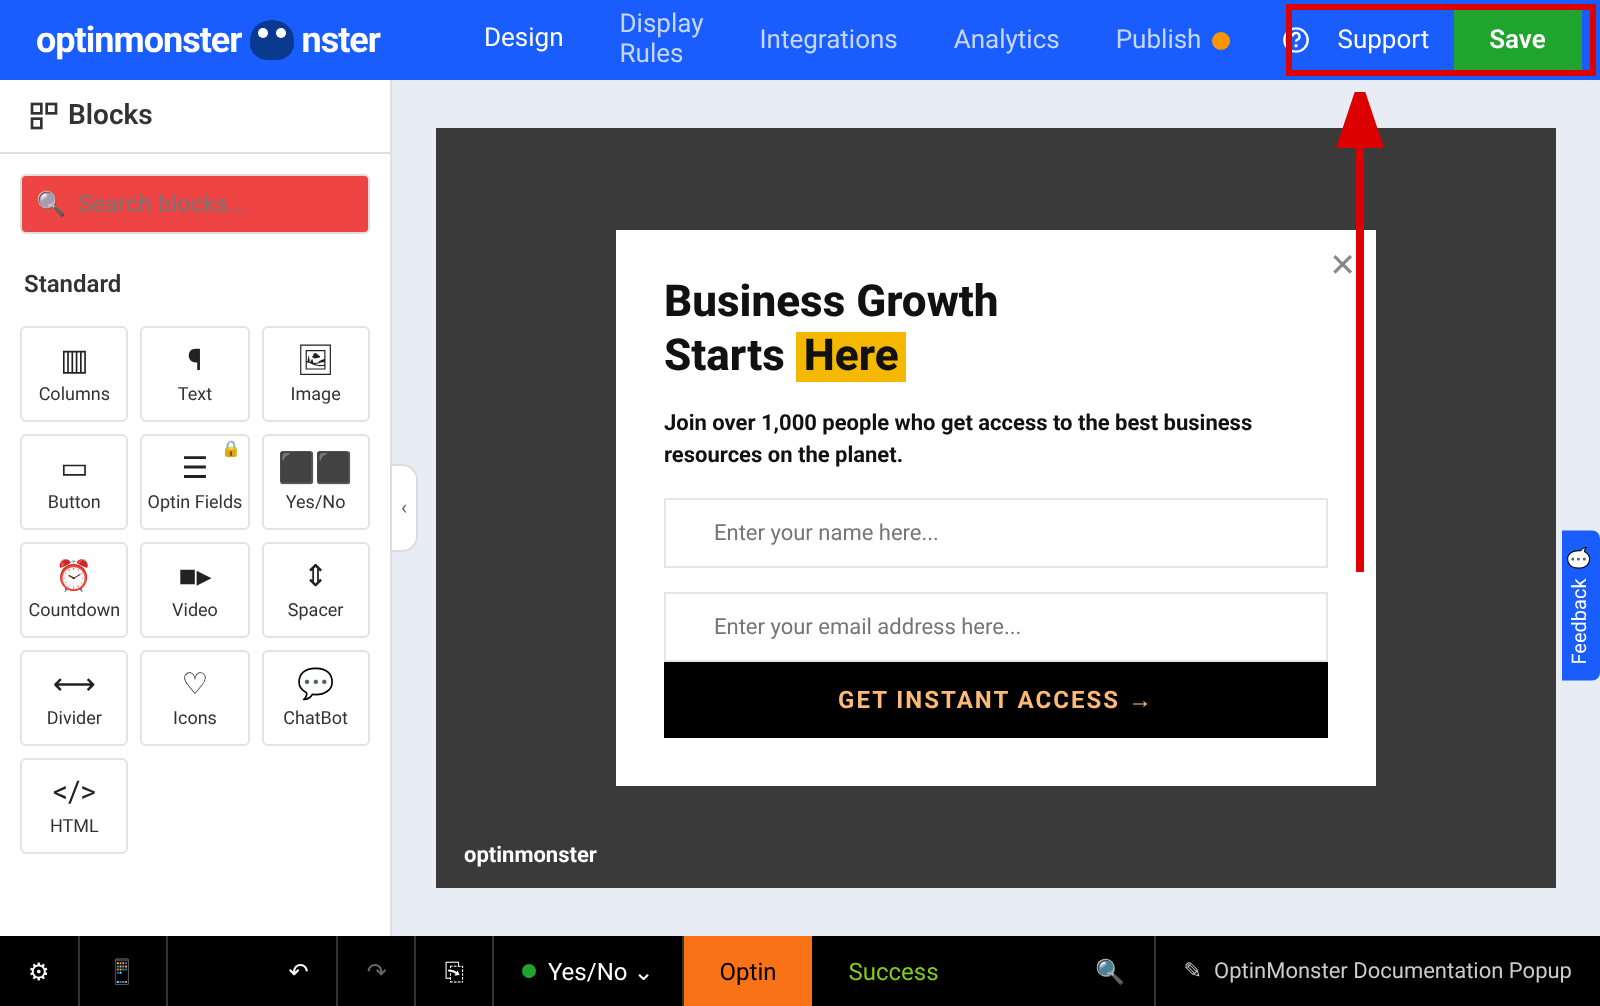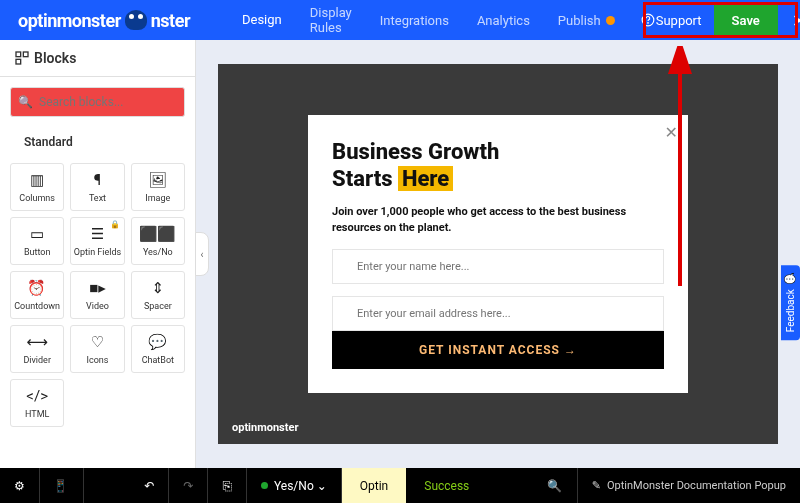--- a/index.html
+++ b/index.html
@@ -7,32 +7,32 @@
 .topbar{height:40px;background:#1a5dff;display:flex;align-items:center;padding:0 10px;position:relative}
 .logo{color:#fff;font-weight:700;font-size:18px;display:flex;align-items:center;gap:4px;padding:0 8px}
 .monster{display:inline-block;width:22px;height:20px;background:#0a3a8f;border-radius:50% 50% 40% 40%;position:relative}
 .monster::before,.monster::after{content:'';position:absolute;width:5px;height:5px;background:#fff;border-radius:50%;top:4px}
 .monster::before{left:4px}.monster::after{right:4px}
 .nav{display:flex;gap:0;margin-left:30px}
 .nav-item{color:rgba(255,255,255,.75);font-size:13px;padding:11px 14px;cursor:pointer;display:flex;align-items:center;gap:5px}
 .nav-item.active{color:#fff;border-bottom:2px solid #fff}
 .badge-dot{width:9px;height:9px;border-radius:50%;background:#ff9500;display:inline-block}
 .top-right{margin-left:auto;display:flex;align-items:center;gap:0}
-.support-btn{color:#fff;font-size:13px;padding:6px 12px;display:flex;align-items:center;gap:1px;cursor:pointer}
+.support-btn{color:#fff;font-size:13px;padding:6px 12px;display:flex;align-items:center;gap:14px;cursor:pointer}
 .save-btn{background:#1fa52e;color:#fff;font-size:13px;font-weight:600;padding:8px 18px;border:none;cursor:pointer}
 .close-x{color:#fff;font-size:18px;padding:6px 14px;cursor:pointer}
 .highlight-box{position:absolute;top:2px;right:2px;width:155px;height:36px;border:3px solid #d00;pointer-events:none}
 .main{display:flex;height:428px}
 .sidebar{width:196px;background:#fff;display:flex;flex-direction:column;border-right:1px solid #e0e0e0}
 .blocks-hdr{padding:10px 14px;display:flex;align-items:center;gap:4px;border-bottom:1px solid #e0e0e0;font-size:14px;font-weight:600;color:#333}
 .search-wrap{padding:10px}
 .search-box{width:100%;border:1px solid #ddd;border-radius:3px;padding:7px 10px 7px 28px;font-size:12px;background:#ef4444}
 .search-wrap{position:relative}
 .search-icon{position:absolute;left:18px;top:18px;color:#999;font-size:12px}
-.section-label{padding:8px 24px;font-size:12px;font-weight:600;color:#333}
+.section-label{padding:8px 12px;font-size:12px;font-weight:600;color:#333}
 .grid{display:grid;grid-template-columns:repeat(3,1fr);gap:6px;padding:6px 10px}
 .tile{border:1px solid #e3e3e3;border-radius:3px;height:48px;display:flex;flex-direction:column;align-items:center;justify-content:center;gap:4px;cursor:pointer;position:relative;background:#fff}
 .tile-icon{font-size:15px;color:#222}
 .tile-label{font-size:9px;color:#333}
 .lock{position:absolute;top:2px;right:3px;font-size:8px;color:#888}
 .canvas-area{flex:1;background:#e8ecf5;display:flex;align-items:center;justify-content:center;position:relative}
 .collapse-handle{position:absolute;left:-1px;top:50%;transform:translateY(-50%);width:14px;height:44px;background:#fff;border:1px solid #ddd;border-radius:0 8px 8px 0;display:flex;align-items:center;justify-content:center;font-size:10px;cursor:pointer;color:#666}
 .stage{background:#3a3a3a;width:560px;height:380px;position:relative;display:flex;align-items:center;justify-content:center}
 .popup{background:#fff;width:380px;padding:24px;position:relative}
 .popup-close{position:absolute;top:8px;right:10px;color:#888;font-size:16px;cursor:pointer}
@@ -41,21 +41,21 @@
 .popup p{font-size:11px;font-weight:700;color:#111;margin-top:12px;line-height:1.5}
 .popup input{width:100%;border:1px solid #e5e5e5;padding:10px 24px;font-size:11px;margin-top:12px;color:#999}
 .popup button{width:100%;background:#000;color:#fdba74;border:none;padding:12px;font-size:12px;font-weight:700;letter-spacing:1px;cursor:pointer}
 .om-mark{position:absolute;bottom:10px;left:14px;color:#fff;font-size:11px;font-weight:700;display:flex;align-items:center;gap:3px}
 .arrow{position:absolute;top:46px;right:90px;pointer-events:none}
 .feedback{position:absolute;right:0;top:265px;background:#1a5dff;color:#fff;font-size:10px;padding:8px 4px;writing-mode:vertical-rl;transform:rotate(180deg);border-radius:4px 0 0 4px;display:flex;align-items:center;gap:4px}
 .bottombar{height:35px;background:#000;display:flex;align-items:center;color:#fff;font-size:12px}
 .bb-btn{padding:0 14px;height:100%;display:flex;align-items:center;cursor:pointer;border-right:1px solid #333}
 .bb-spacer{flex:1}
 .status-dot{width:7px;height:7px;border-radius:50%;background:#1fa52e;margin-right:6px}
-.tab-btn{background:#fef9c3;color:#000;height:100%;padding:0 18px;display:flex;align-items:center;font-size:12px;cursor:pointer}
+.tab-btn{background:#f97316;color:#000;height:100%;padding:0 18px;display:flex;align-items:center;font-size:12px;cursor:pointer}
 .tab-btn.dark{background:#000;color:#84cc16}
 .footer-text{padding:0 14px;color:#ccc;font-size:11px;display:flex;align-items:center;gap:6px}
 svg{display:block}
 </style>
 </head>
 <body>
 
 <div class="topbar">
   <div class="logo">
     <span style="letter-spacing:-0.5px">optinmonster</span>

